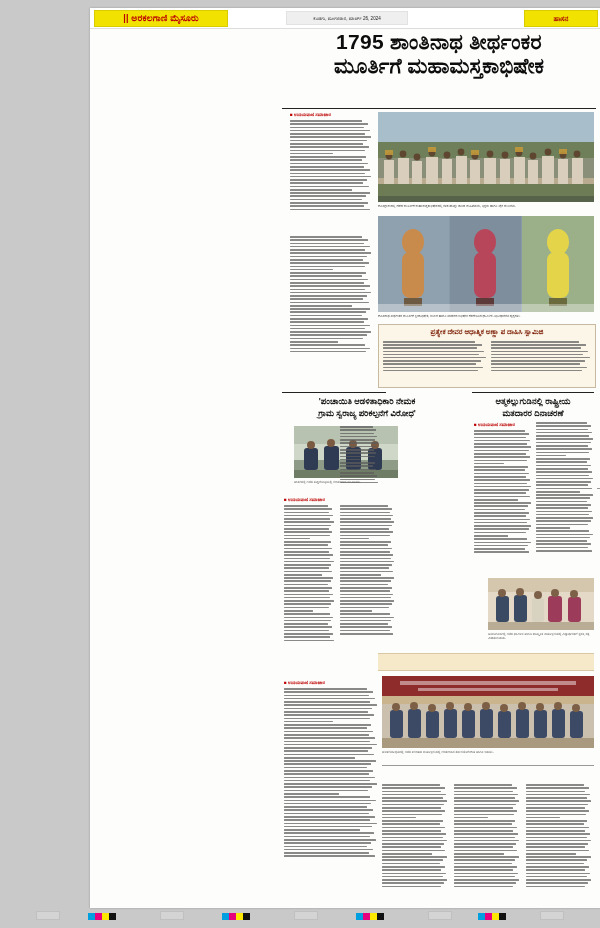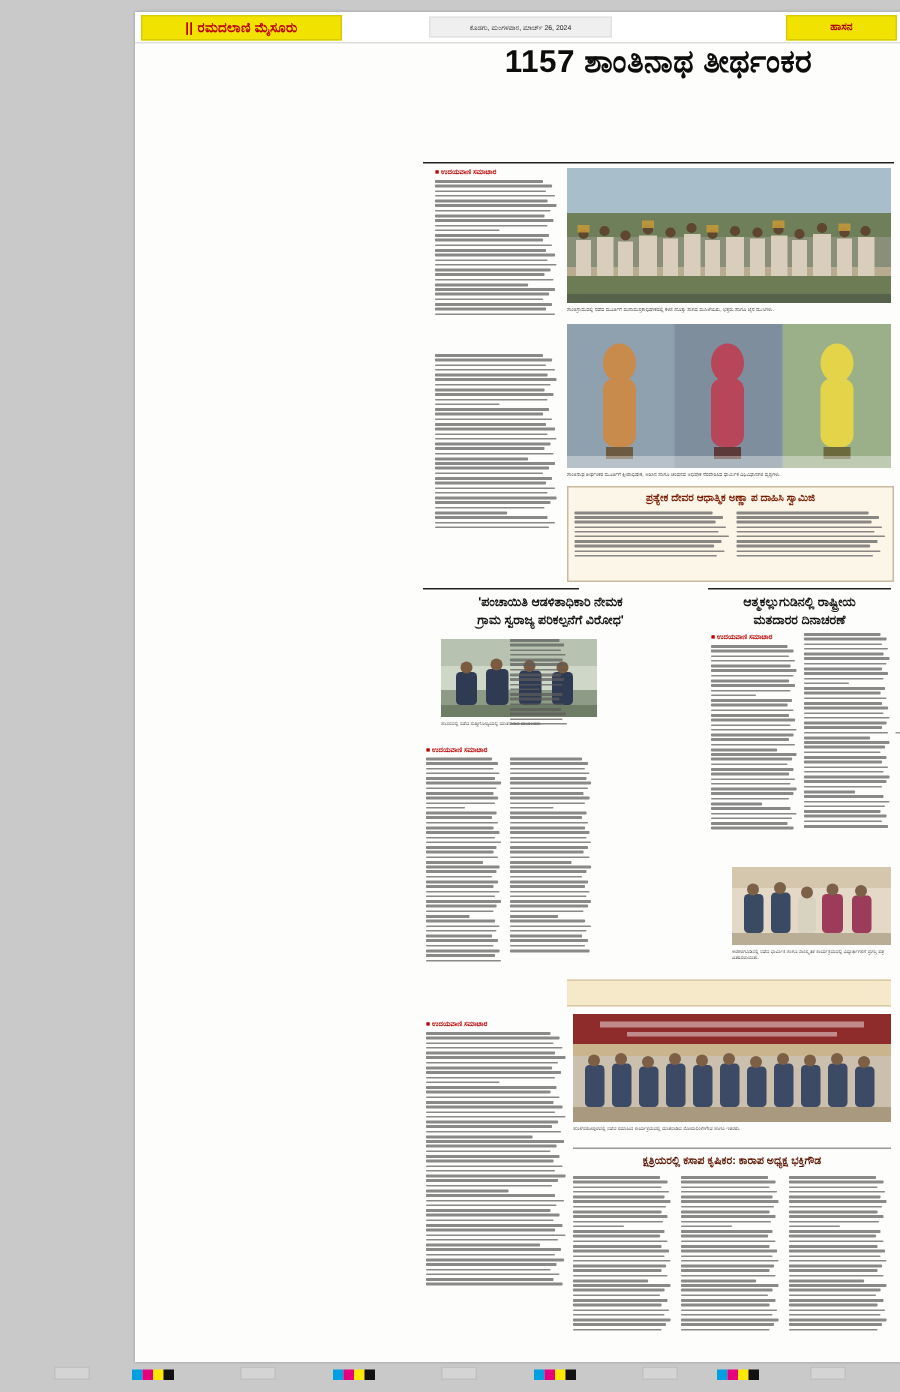--- a/index.html
+++ b/index.html
@@ -186,27 +186,28 @@
   }
 </style>
 </head>
 <body>
 
 <div class="page">
 
   <div class="paper">
 
     <div class="masthead">
-      <div class="mast-logo">|| ರಮದಲಾಣಿ ಮೈಸೂರು</div>
+      <div class="mast-logo">|| ಅರಕಲಗಾಣಿ ಮೈಸೂರು</div>
       <div class="mast-date">ಕೊಡಗು, ಮಂಗಳವಾರ, ಮಾರ್ಚ್ 26, 2024</div>
       <div class="mast-section">ಹಾಸನ</div>
     </div>
 
     <div class="headline-wrap">
-      <div class="headline1">1157 ಶಾಂತಿನಾಥ ತೀರ್ಥಂಕರ</div>
+      <div class="headline1">1795 ಶಾಂತಿನಾಥ ತೀರ್ಥಂಕರ</div>
+      <div class="headline2">ಮೂರ್ತಿಗೆ ಮಹಾಮಸ್ತಕಾಭಿಷೇಕ</div>
     </div>
     <div class="rule" style="left:192px; top:100px; width:314px; height:1px;"></div>
 
     <div class="byline" style="left:200px; top:104px;">■ ಉದಯವಾಣಿ ಸಮಾಚಾರ</div>
 
     <div class="tx" id="c1a" style="left:200px; top:112px; width:82px;">
         <span class="ln" style="height:1.6px;width:88%"></span>
         <span class="ln" style="height:1.6px;width:95%"></span>
         <span class="ln" style="height:1.6px;width:90%"></span>
         <span class="ln" style="height:1.6px;width:97%"></span>
@@ -724,21 +725,20 @@
             <circle cx="194" cy="32" r="4"></circle>
         </g>
         <rect x="0" y="62" width="212" height="10" fill="#a8997f"></rect>
       </svg>
     </div>
     <div class="cap" style="left:292px; top:742px; width:212px;">
       <span style="display:block; font-size:3.3px; line-height:4.2px; color:#333;">ಹೊಳೆನರಸೀಪುರದಲ್ಲಿ ನಡೆದ ಸಮಾಜದ ಕಾರ್ಯಕ್ರಮದಲ್ಲಿ ಮಾತನಾಡಿದ ಸೋಮಲಿಂಗೇಗೌಡ ಹಾಗೂ ಇತರರು.</span>
     </div>
 
     <div class="rule thin" style="left:292px; top:757px; width:212px;"></div>
-    <div class="sub-title" style="left:292px; top:760px; width:212px; font-size:7.2px; color:#5a1400;">ಕ್ಷತ್ರಿಯರಲ್ಲಿ ಕಸಾಪ ಕೃಷಿಕರ: ಕಾರಾಪ ಅಧ್ಯಕ್ಷ ಭಕ್ತಿಗೌಡ</div>
 
     <div class="tx" id="c4b" style="left:292px; top:776px; width:66px;">
         <span class="ln" style="height:1.6px;width:88%"></span>
         <span class="ln" style="height:1.6px;width:95%"></span>
         <span class="ln" style="height:1.6px;width:90%"></span>
         <span class="ln" style="height:1.6px;width:97%"></span>
         <span class="ln" style="height:1.6px;width:92%"></span>
         <span class="ln" style="height:1.6px;width:99%"></span>
         <span class="ln" style="height:1.6px;width:94%"></span>
         <span class="ln" style="height:1.6px;width:89%"></span>

